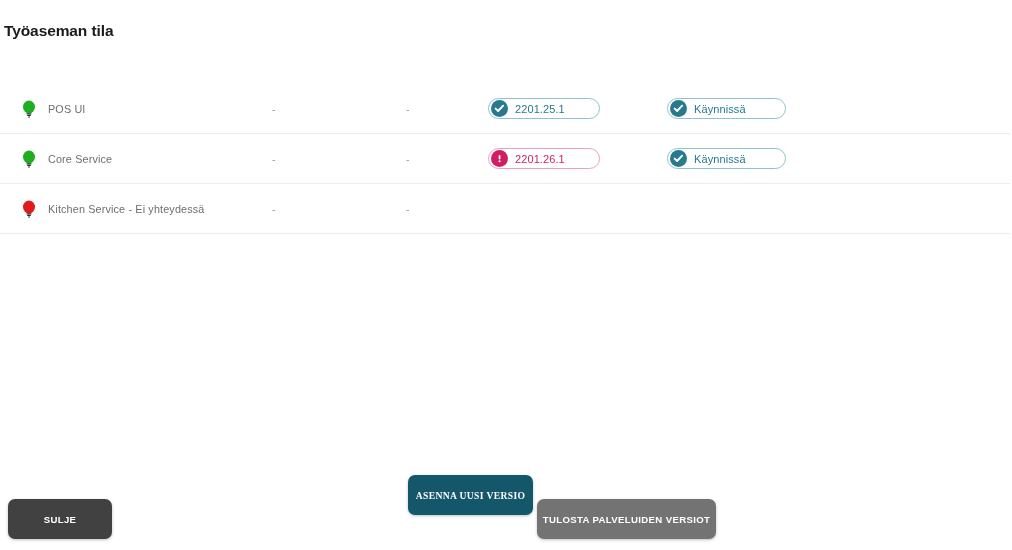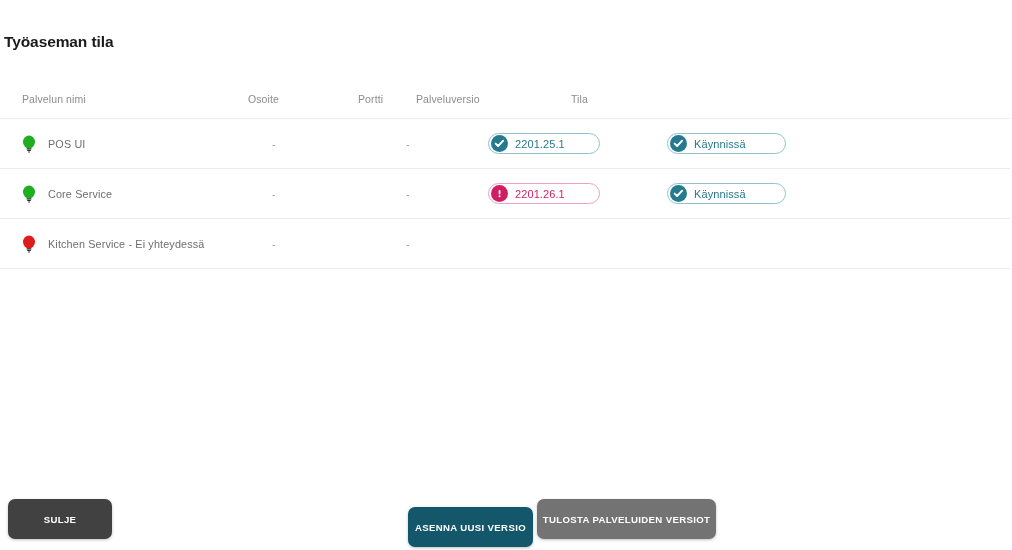--- a/index.html
+++ b/index.html
@@ -12,21 +12,21 @@
     height: 550px;
     position: relative;
     font-family: "Liberation Sans", sans-serif;
     -webkit-font-smoothing: antialiased;
     overflow: hidden;
   }
 
   .page-title {
     position: absolute;
     left: 4px;
-    top: 33px;
+    top: 22px;
     font-size: 15.5px;
     font-weight: bold;
     color: #1a1a1a;
     letter-spacing: -0.1px;
   }
 
   
   .status-table {
     position: absolute;
     left: 0;
@@ -136,47 +136,41 @@
   }
   .btn-close {
     left: 8px;
     top: 499px;
     width: 104px;
     height: 40px;
     background: #414141;
   }
   .btn-install {
     left: 408px;
-    top: 507px;
+    top: 475px;
     width: 125px;
     height: 40px;
     background: #14576b;
+    font-family: Liberation Serif, serif;
   }
   .btn-print {
     left: 537px;
     top: 499px;
     width: 179px;
     height: 40px;
     background: #737373;
   }
 </style>
 </head>
 <body>
 
 <div class="page-title">Työaseman tila</div>
 
 <div class="status-table">
 
-  <div class="table-head">
-    <div class="col-name th">Palvelun nimi</div>
-    <div class="col-addr th">Osoite</div>
-    <div class="col-port th">Portti</div>
-    <div class="col-ver th">Palveluversio</div>
-    <div class="col-state th">Tila</div>
-  </div>
 
   <div class="table-row">
     <div class="col-name">
       <svg class="lamp" viewBox="0 0 14 18">
         <ellipse cx="7" cy="7" rx="6" ry="6.4" fill="#1fae1f"></ellipse>
         <path d="M4.6 11.6 L9.4 11.6 L8.9 13.2 L5.1 13.2 Z" fill="#1fae1f"></path>
         <rect x="4.6" y="13.3" width="4.8" height="1.2" fill="#2b2b2b"></rect>
         <rect x="5.2" y="14.9" width="3.6" height="1.1" fill="#2b2b2b"></rect>
         <rect x="6.4" y="16.3" width="1.3" height="1.4" fill="#2b2b2b"></rect>
       </svg>

